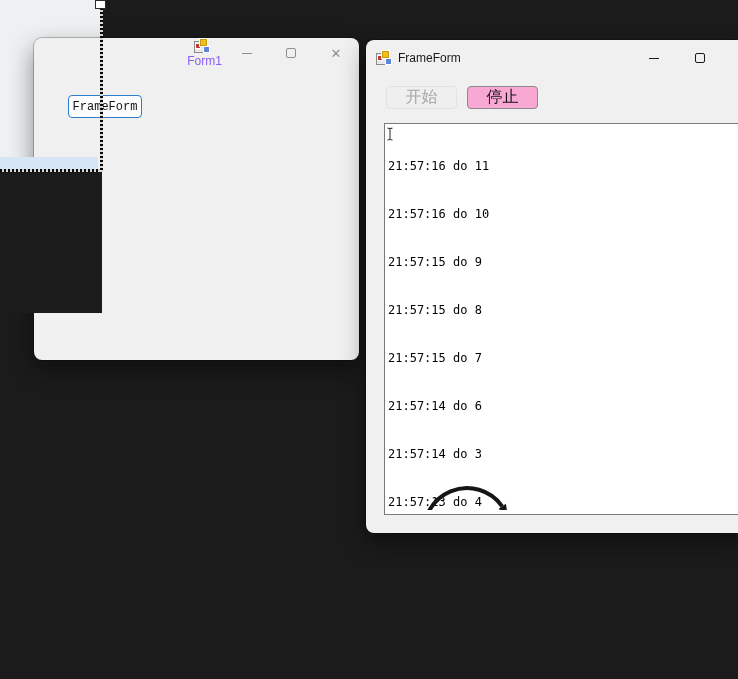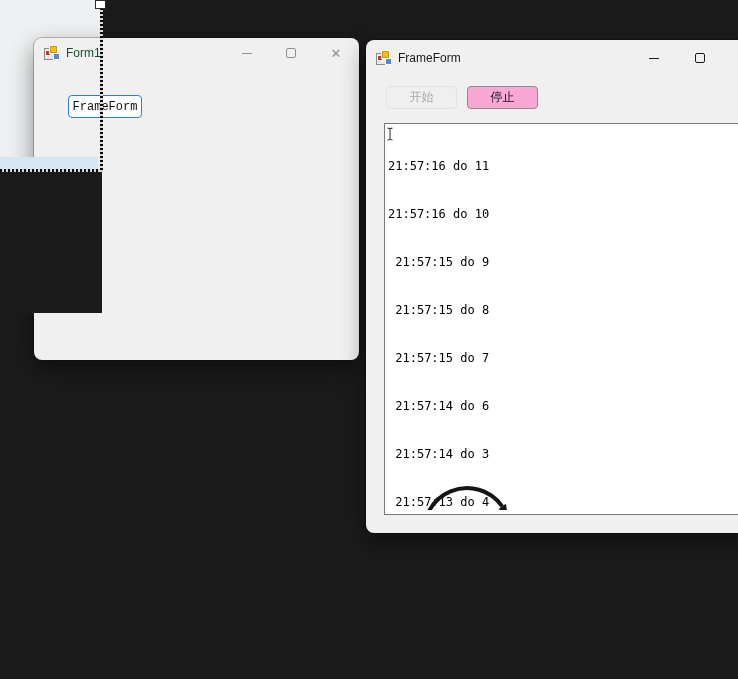--- a/index.html
+++ b/index.html
@@ -32,53 +32,53 @@
 
   
   .form-icon { position:relative; width:16px; height:16px; flex:0 0 16px; }
   .form-icon .base { position:absolute; left:0; top:3px; width:11px; height:12px; background:#e9e9e9; border:1px solid #8a8a8a; }
   .form-icon .red  { position:absolute; left:1px; top:5px; width:6px; height:6px; background:#c5382b; border:1px solid #fff; }
   .form-icon .yel  { position:absolute; left:5px; top:0;  width:9px; height:9px; background:#f2c018; border:1px solid #fff; box-shadow: inset 0 0 0 1px #c79a12; }
   .form-icon .blu  { position:absolute; left:9px; top:8px; width:7px; height:7px; background:#5a86d5; border:1px solid #fff; }
 
   
   #form1 { left:34px; top:38px; width:325px; height:322px; z-index:2; }
-  #form1 .titlebar { height:30px; color:#14532d; }
+  #form1 .titlebar { height:30px; color:#8b5cf6;flex-direction:column; }
   #form1 .ctrl { height:30px; color:#8f8f8f; }
   #form1 .ctrl-min { left:191px; width:44px; }
   #form1 .ctrl-max { left:235px; width:44px; }
   #form1 .ctrl-close { left:279px; width:46px; border-top-right-radius:8px; }
   .frameform-btn {
     position:absolute; left:34px; top:57px; width:74px; height:23px;
     background:#fdfdfd; border:1px solid #2e7dd1; border-radius:4px;
     font-family:"Liberation Mono","DejaVu Sans Mono",monospace; font-size:12px; color:#111;
     display:flex; align-items:center; justify-content:center; cursor:default;
   }
 
   
   #frameform { left:366px; top:40px; width:380px; height:493px; z-index:7; }
   #frameform .titlebar { height:36px; color:#1a1a1a; }
   #frameform .ctrl { height:36px; color:#1a1a1a; }
   #frameform .ctrl-min { left:265px; width:46px; }
   #frameform .ctrl-max { left:311px; width:46px; }
   .btn-cn {
     position:absolute; top:46px; height:23px; width:71px;
-    font-size:12px; display:flex; align-items:center; justify-content:center;
+    font-size:16px; display:flex; align-items:center; justify-content:center;
     border-radius:4px; cursor:default;
   }
   .btn-start { left:20px; background:#efefef; border:1px solid #e2e2e2; color:#a8a8a8; }
   .btn-stop  { left:101px; background:#f9a8d4; border:1px solid #8a8a8a; color:#111; }
 
   .log-box {
     position:absolute; left:18px; top:83px; width:363px; height:392px;
     background:#fff; border:1px solid #7a7a7a; overflow:hidden;
   }
   .log-lines { position:absolute; left:3px; top:2px;
     font-family:"DejaVu Sans Mono","Liberation Mono",monospace;
-    font-size:12px; line-height:16px; color:#000; white-space:pre;text-align:right; }
+    font-size:12px; line-height:16px; color:#000; white-space:pre; }
   .ibeam { position:absolute; left:1px; top:3px; width:8px; height:14px; }
   .ibeam svg { display:block; }
 
   
   .logo { position:absolute; left:30px; top:360px; width:104px; height:96px; }
   .logo svg.ring { position:absolute; left:0; top:0; }
   .logo-text {
     position:absolute; left:-16px; right:-16px; top:26px; text-align:center;
     font-family:"DejaVu Sans","Liberation Sans",sans-serif;
     font-weight:bold; font-style:italic; font-size:27px; letter-spacing:-2px;

